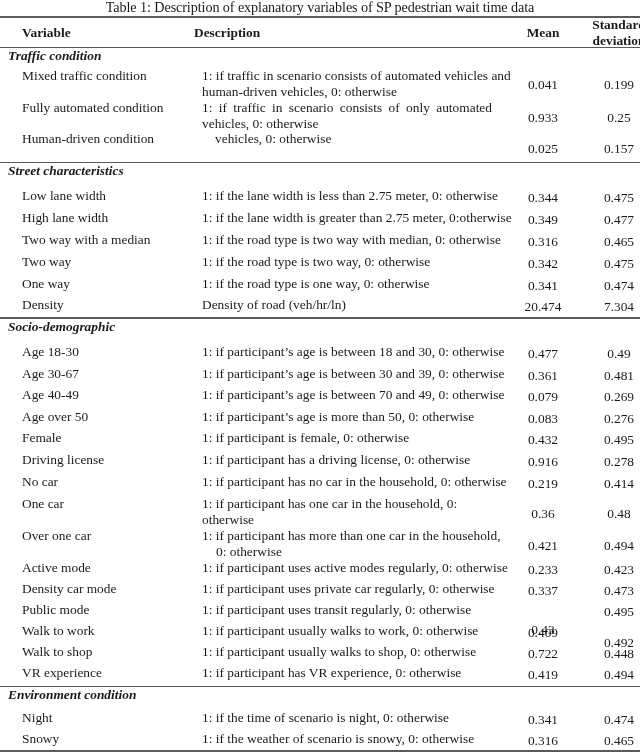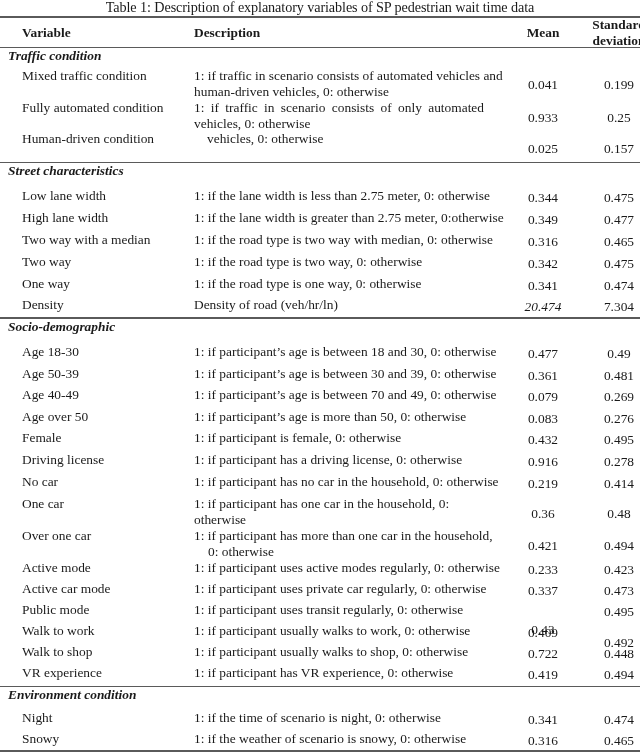--- a/index.html
+++ b/index.html
@@ -12,21 +12,21 @@
   }
   .caption {
     position: absolute; left: 0; top: 0; width: 640px;
     text-align: center; font-size: 14.2px; line-height: 14px;
     letter-spacing: -0.1px;
   }
   .rule { position: absolute; left: 0; width: 640px; background: #5a5a5a; }
   .row { position: absolute; left: 14px; width: 640px; }
   .cell { position: absolute; white-space: nowrap; }
   .var { left: 8px; }
-  .desc { left: 180px; width: 316px; white-space: normal; line-height: 16px; }
+  .desc { left: 188px; width: 316px; white-space: normal; line-height: 16px; }
   .mean { left: 500px; width: 58px; text-align: center; }
   .sd { left: 570px; width: 70px; text-align: center; }
   .hdr { font-weight: bold; }
   .section { position: absolute; left: 8px; font-weight: bold; font-style: italic; }
   .indent2 { display: block; padding-left: 14px; }
 </style>
 </head>
 <body>
 
 <div class="caption">Table 1: Description of explanatory variables of SP pedestrian wait time data</div>
@@ -102,35 +102,35 @@
 </div>
 <div class="row" style="top:276px;">
   <span class="cell var">One way</span>
   <span class="cell desc">1: if the road type is one way, 0: otherwise</span>
   <span class="cell mean" style="top:2px;">0.341</span>
   <span class="cell sd" style="top:2px;">0.474</span>
 </div>
 <div class="row" style="top:297px;">
   <span class="cell var">Density</span>
   <span class="cell desc">Density of road (veh/hr/ln)</span>
-  <span class="cell mean" style="top:2px;font-style:italic;">20.474</span>
+  <span class="cell mean" style="top:2px;">20.474</span>
   <span class="cell sd" style="top:2px;">7.304</span>
 </div>
 <div class="rule" style="top:317px;height:2px;"></div>
 
 <div class="section" style="top:319px;">Socio-demographic</div>
 
 <div class="row" style="top:344px;">
   <span class="cell var">Age 18-30</span>
   <span class="cell desc">1: if participant’s age is between 18 and 30, 0: otherwise</span>
   <span class="cell mean" style="top:2px;">0.477</span>
   <span class="cell sd" style="top:2px;">0.49</span>
 </div>
 <div class="row" style="top:366px;">
-  <span class="cell var">Age 50-39</span>
+  <span class="cell var">Age 30-67</span>
   <span class="cell desc">1: if participant’s age is between 30 and 39, 0: otherwise</span>
   <span class="cell mean" style="top:2px;">0.361</span>
   <span class="cell sd" style="top:2px;">0.481</span>
 </div>
 <div class="row" style="top:387px;">
   <span class="cell var">Age 40-49</span>
   <span class="cell desc">1: if participant’s age is between 70 and 49, 0: otherwise</span>
   <span class="cell mean" style="top:2px;">0.079</span>
   <span class="cell sd" style="top:2px;">0.269</span>
 </div>
@@ -176,21 +176,21 @@
   <span class="cell mean" style="top:10px;">0.421</span>
   <span class="cell sd" style="top:10px;">0.494</span>
 </div>
 <div class="row" style="top:560px;">
   <span class="cell var">Active mode</span>
   <span class="cell desc">1: if participant uses active modes regularly, 0: otherwise</span>
   <span class="cell mean" style="top:2px;">0.233</span>
   <span class="cell sd" style="top:2px;">0.423</span>
 </div>
 <div class="row" style="top:581px;">
-  <span class="cell var">Active car mode</span>
+  <span class="cell var">Density car mode</span>
   <span class="cell desc">1: if participant uses private car regularly, 0: otherwise</span>
   <span class="cell mean" style="top:2px;font-family:Liberation Serif, serif;">0.337</span>
   <span class="cell sd" style="top:2px;">0.473</span>
 </div>
 <div class="row" style="top:602px;">
   <span class="cell var">Public mode</span>
   <span class="cell desc">1: if participant uses transit regularly, 0: otherwise</span>
   <span class="cell mean" style="top:20px;">0.43</span>
   <span class="cell sd" style="top:2px;">0.495</span>
 </div>

